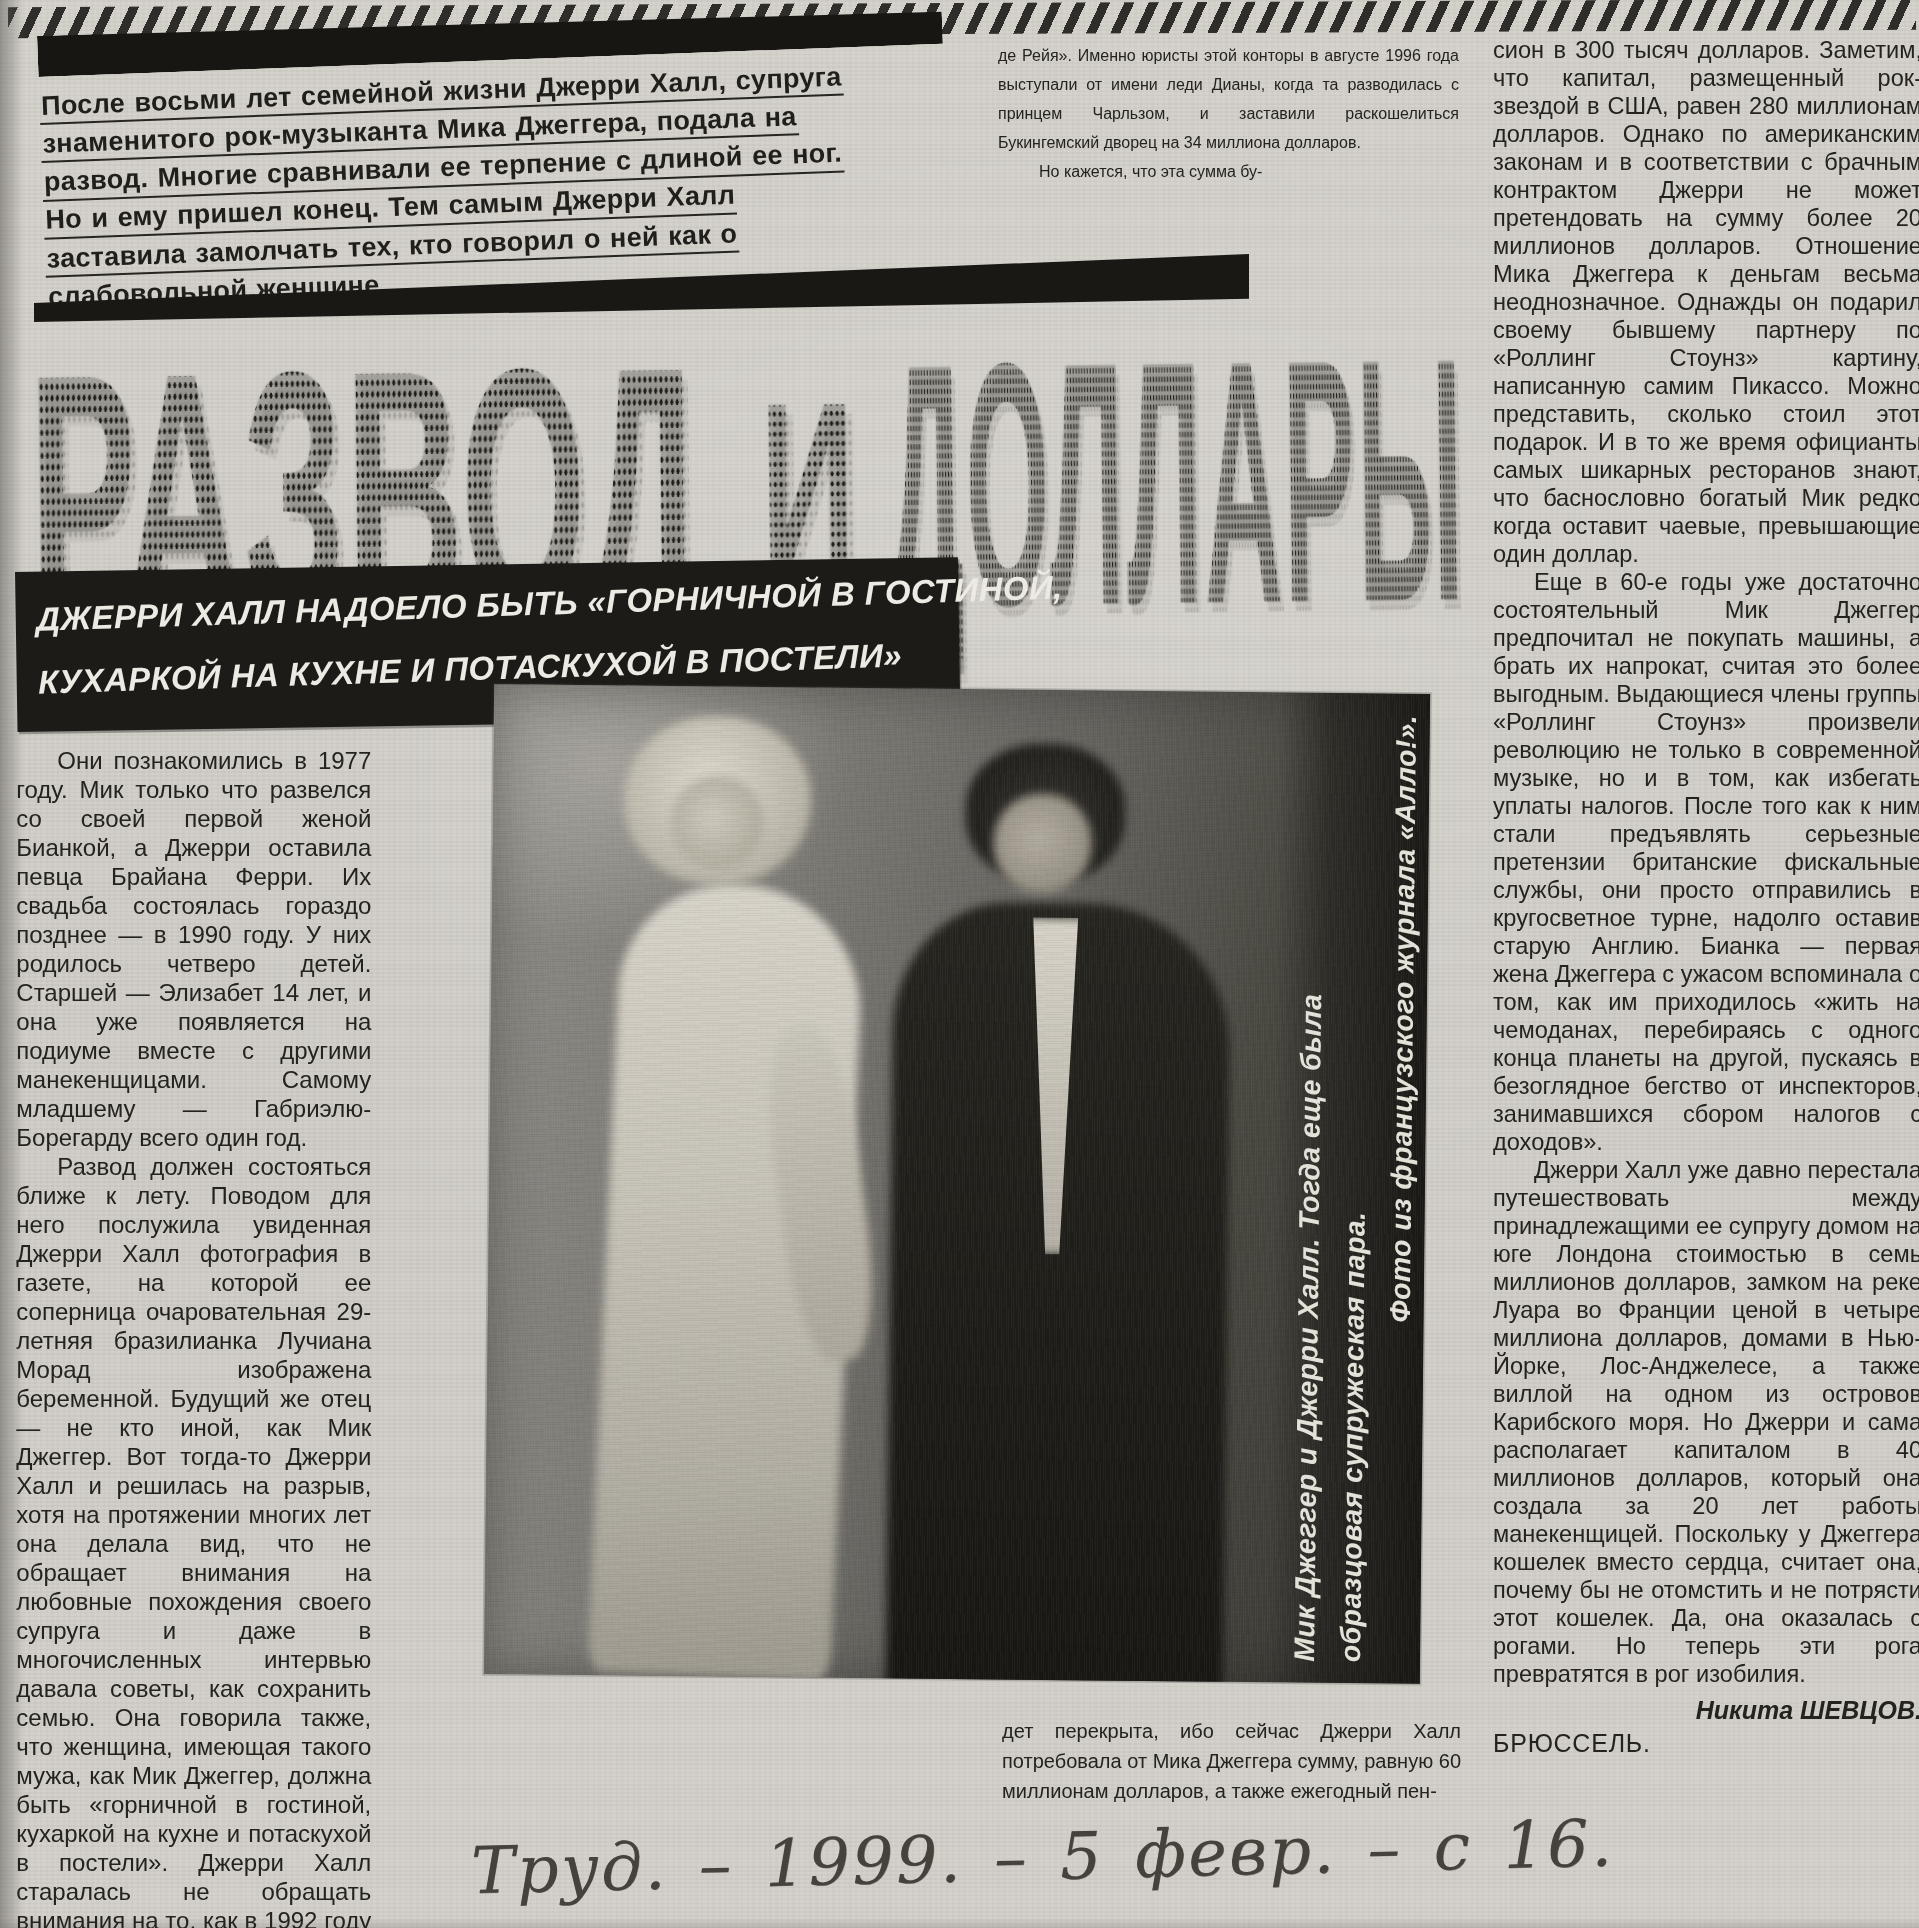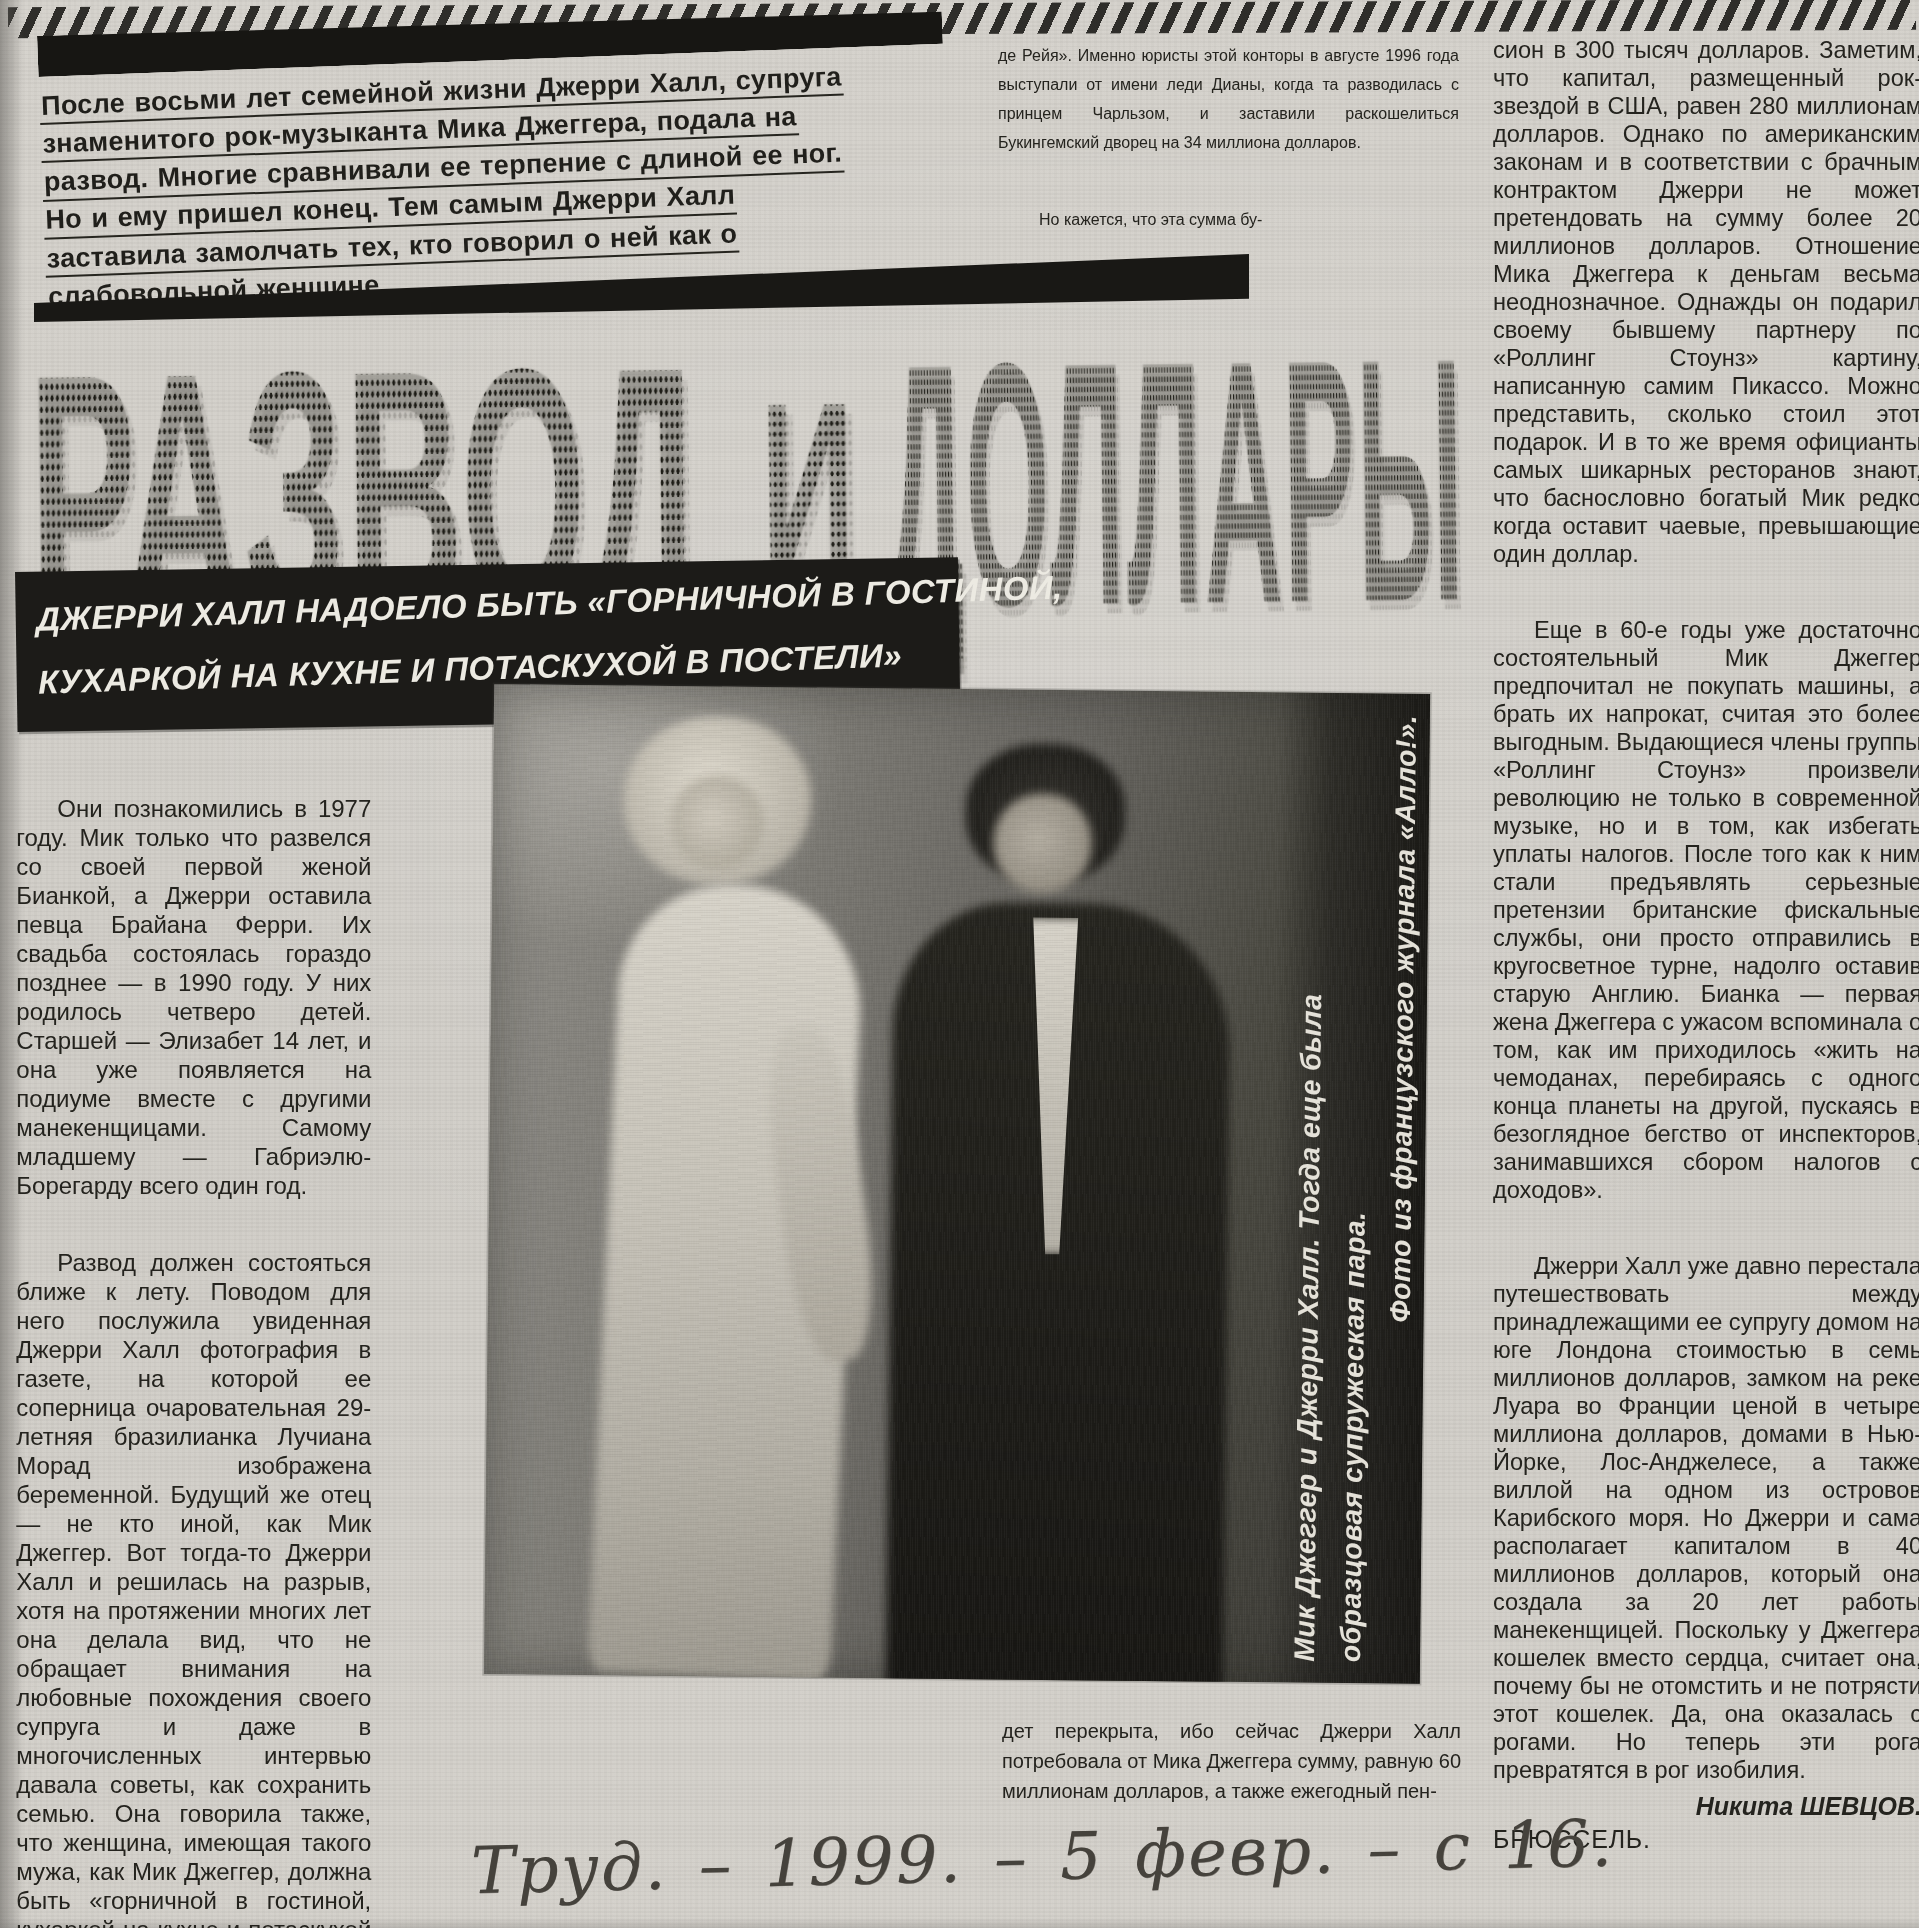--- a/index.html
+++ b/index.html
@@ -91,21 +91,21 @@
     position:absolute;left:19.5px;top:16.3px;right:11.4px;
     transform:rotate(-0.9deg);transform-origin:top left;
     font-weight:700;font-style:italic;
     font-size:33px;line-height:63px;letter-spacing:0.4px;
     color:#eceae2;white-space:nowrap;
   }
 
   
   .bodycol{position:absolute;text-align:justify;color:#24231e;}
   .bodycol p{margin:0;}
-  .bodycol p.indent{text-indent:41px;margin-top:48px;}
+  .bodycol p.indent{text-indent:41px;}
   .col-left{left:16.3px;top:746px;width:355px;font-size:24px;line-height:29px;}
   .col-midtop{left:998px;top:41px;width:461px;font-size:16px;line-height:29px;}
   .col-right{left:1493px;top:36px;width:429px;font-size:23.6px;line-height:28px;}
   .col-below-left{left:502px;top:1707px;width:467px;font-size:24.4px;line-height:29px;}
   .col-below-right{left:1002px;top:1716px;width:459px;font-size:20px;line-height:30px;}
 
   .byline{margin-top:8.1px;text-align:right;font-weight:700;font-style:italic;font-size:25px;}
   .dateline{text-align:left;font-size:25px;margin-top:4.9px;letter-spacing:0.8px;}
 
   

